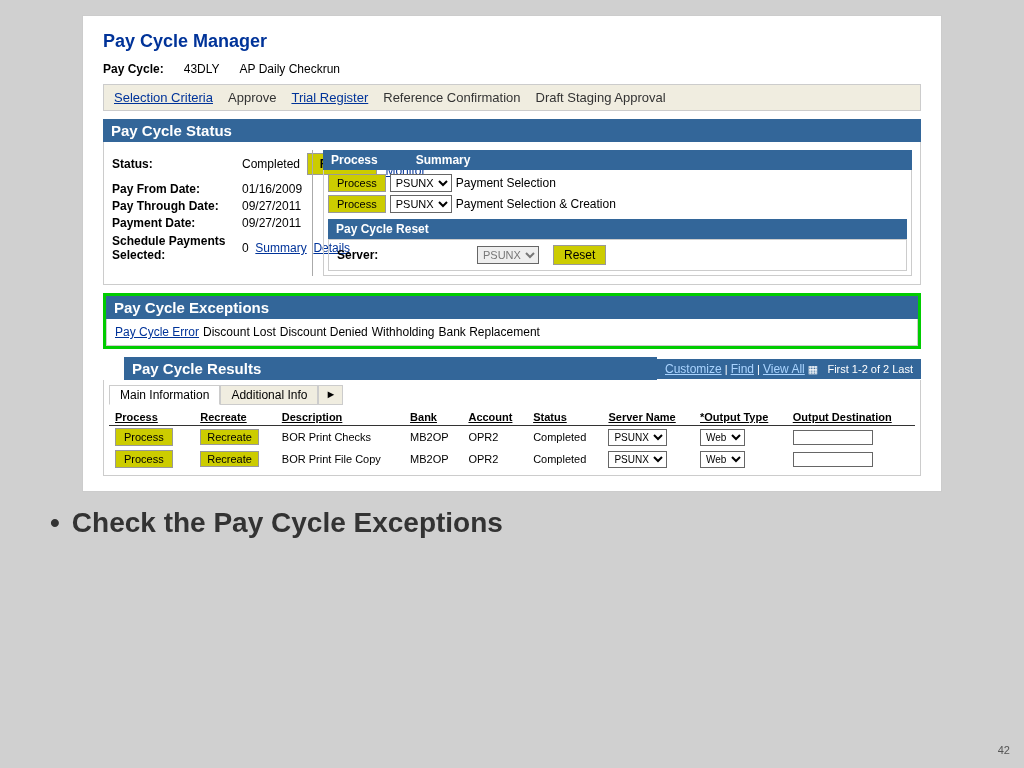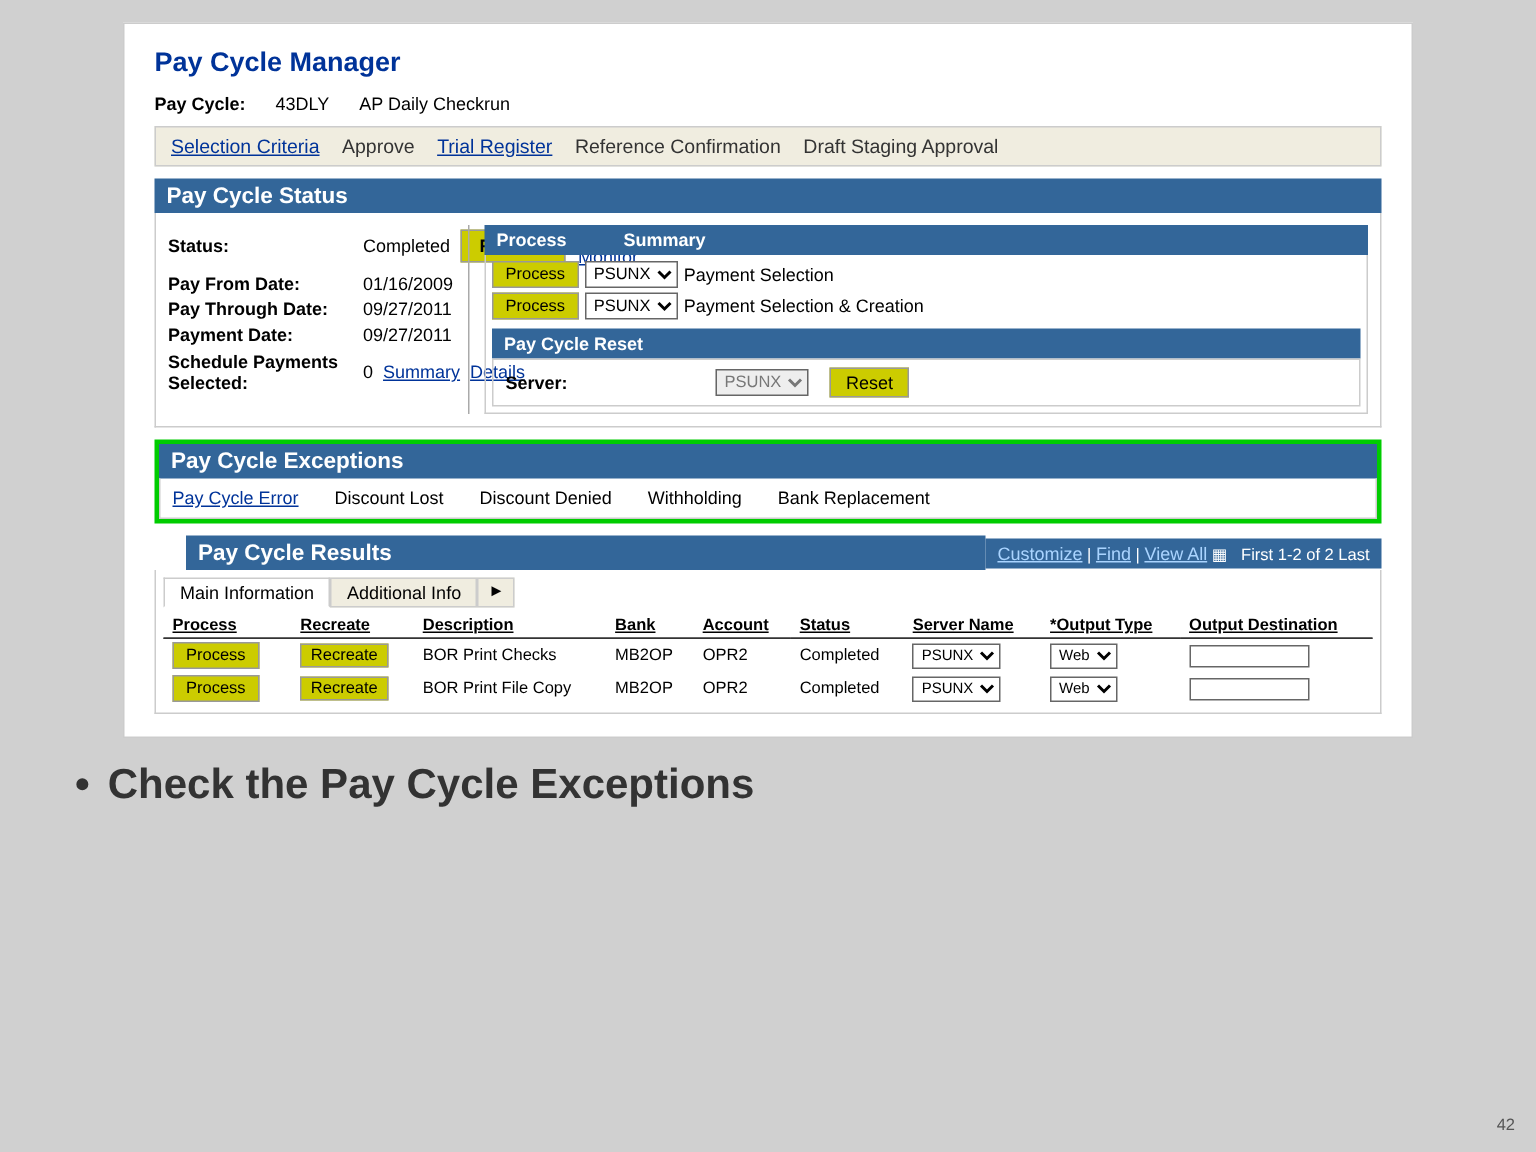--- a/index.html
+++ b/index.html
@@ -139,21 +139,21 @@
     
     .exceptions-wrapper {
       border: 3px solid #00cc00;
       margin-bottom: 8px;
     }
     .exceptions-body {
       border: 1px solid #ccc;
       border-top: none;
       padding: 6px 8px;
       display: flex;
-      gap: 24px;
+      gap: 4px;
       align-items: center;
     }
     .exc-link { color: #003399; text-decoration: underline; cursor: pointer; font-size: 12px; }
     .exc-plain { font-size: 12px; }
     
     .results-header-row {
       display: flex;
       justify-content: space-between;
       align-items: center;
       padding-left: 21px;

